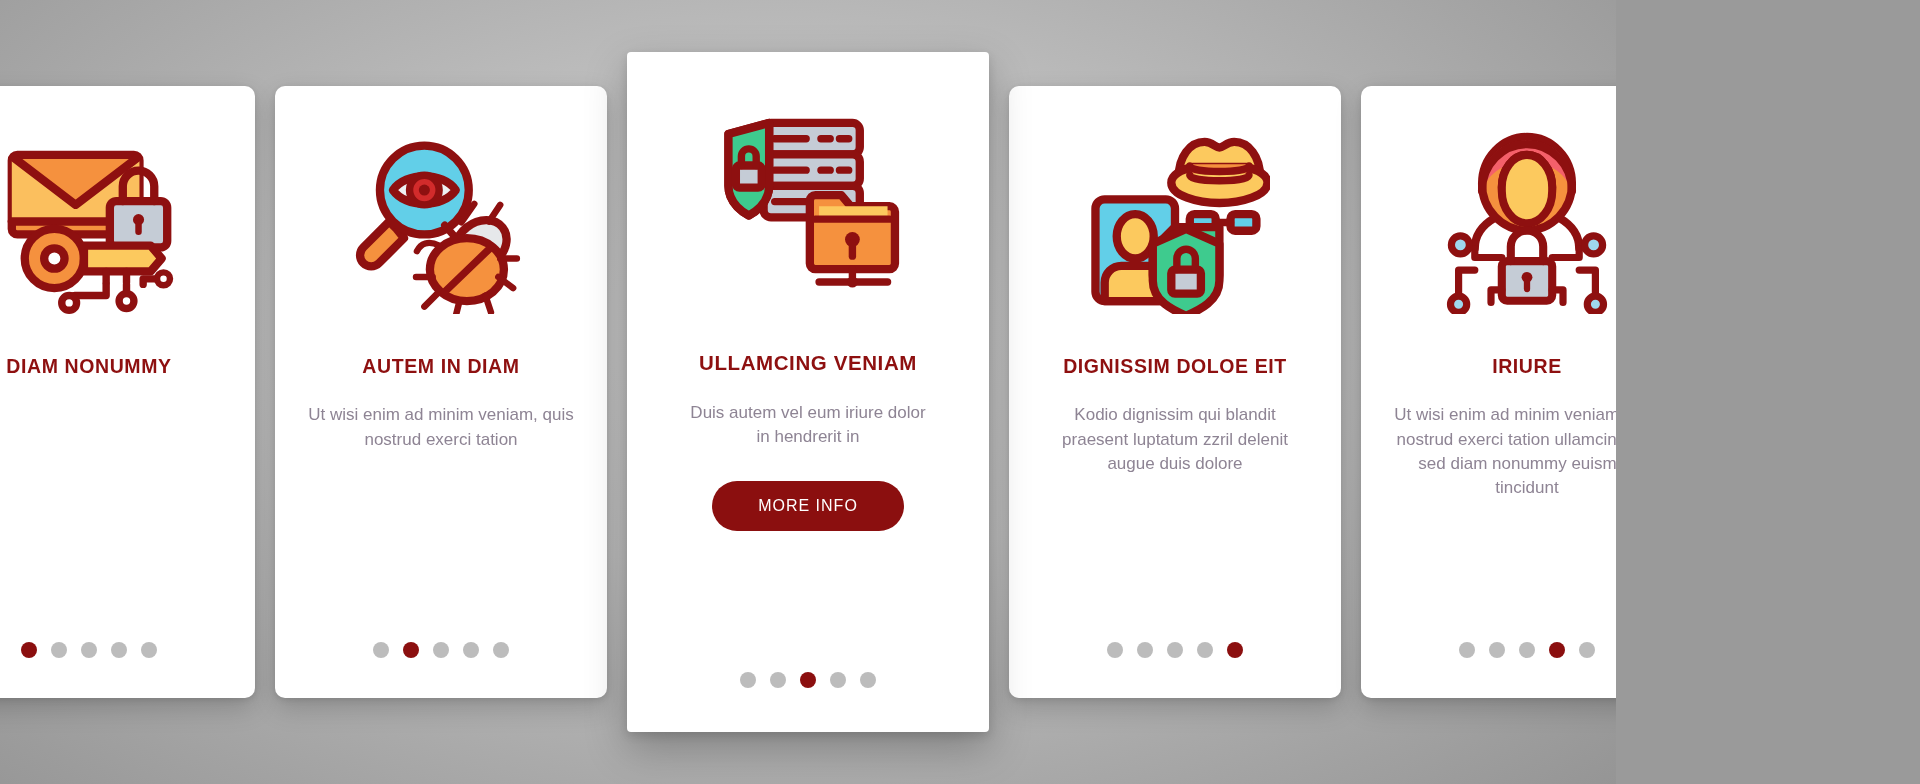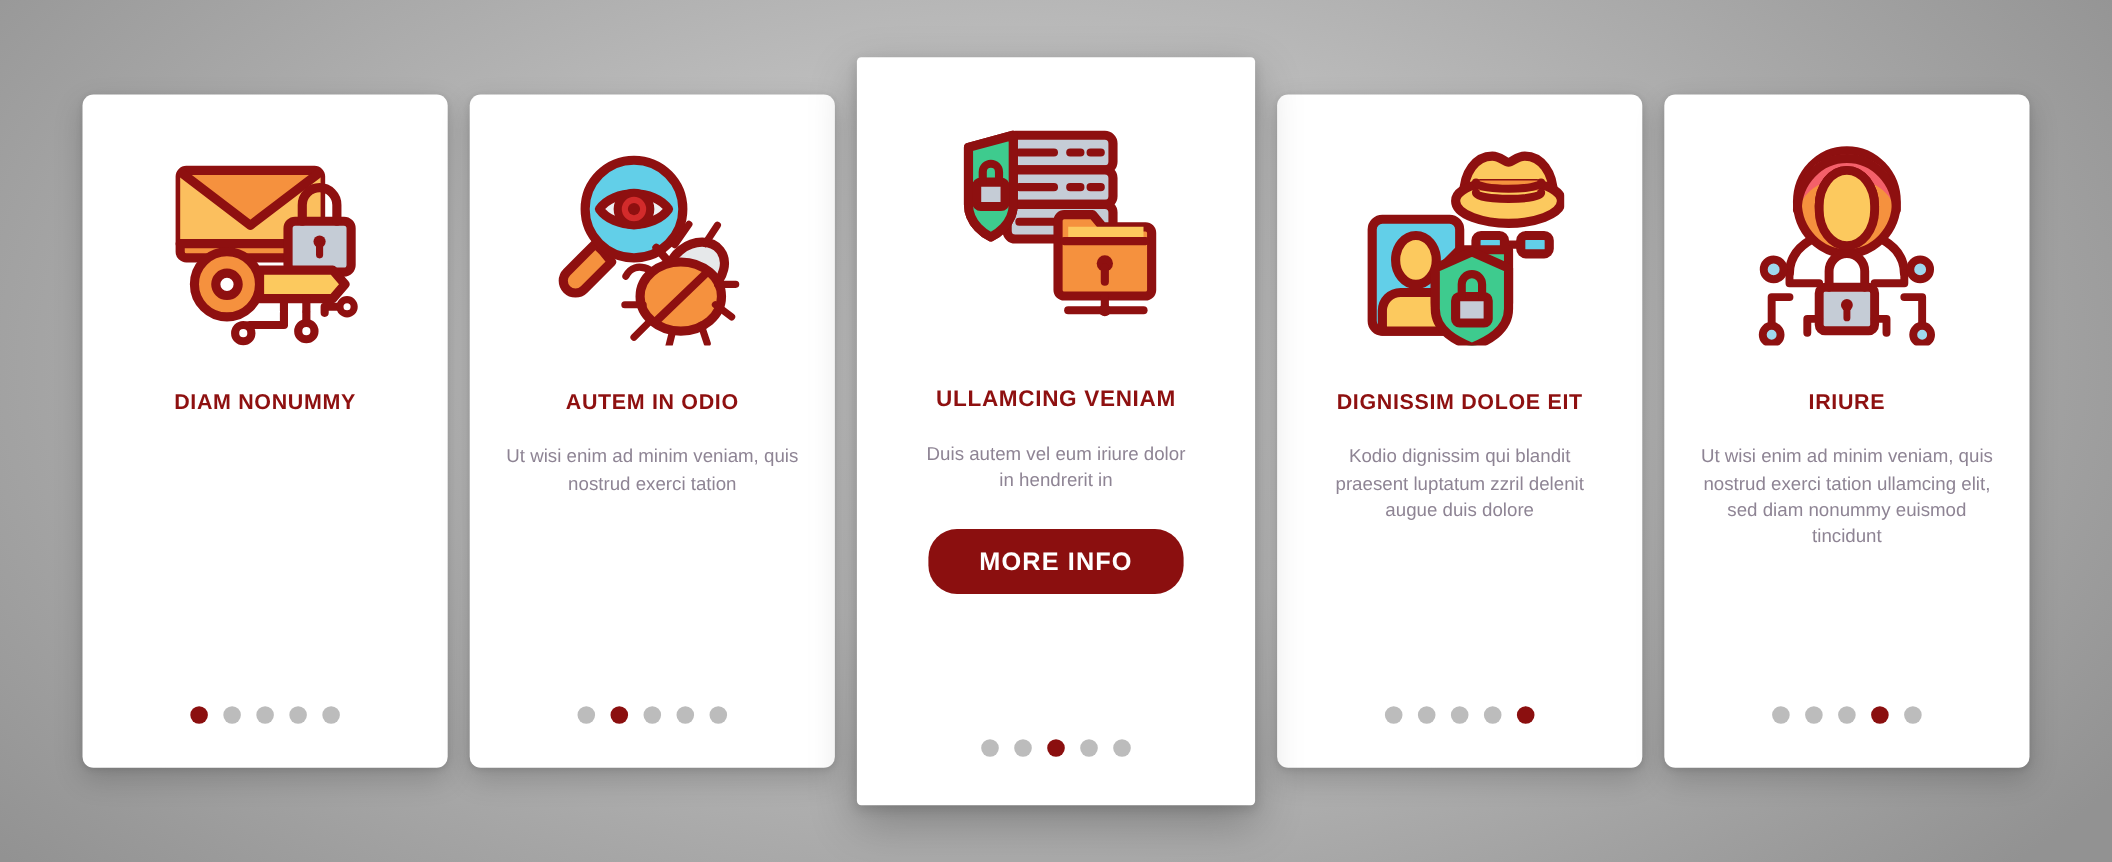--- a/index.html
+++ b/index.html
@@ -8,21 +8,21 @@
   }
   body {
     width: 1920px;
     height: 784px;
     overflow: hidden;
     font-family: "Liberation Sans", sans-serif;
     background: #9a9a9a;
   }
   #stage {
     position: relative;
-    width: 1920px;
+    width: 1616px;
     height: 784px;
     background:
       radial-gradient(ellipse 1200px 700px at 48% 42%, #c9c9c9 0%, #bfbfbf 35%, #a8a8a8 68%, #929292 100%);
     overflow: hidden;
   }
   .cards-row {
     position: absolute;
     inset: 0;
     display: flex;
     align-items: center;
@@ -80,22 +80,22 @@
     max-width: 270px;
   }
   .card.featured .card-desc { max-width: 250px; }
 
   .more-info-btn {
     margin-top: 32px;
     background: #8b0f0f;
     color: #ffffff;
     border: none;
     border-radius: 26px;
-    font-size: 23px;
-    font-weight: bold;
+    font-size: 16px;
+    font-weight: normal;
     letter-spacing: 1px;
     padding: 16px 46px;
     cursor: pointer;
     font-family: "Liberation Sans", sans-serif;
   }
 
   .dots {
     position: absolute;
     bottom: 40px;
     left: 0;
@@ -166,21 +166,21 @@
           <path d="M122 101 l14 -20 M152 100 l12 -18" stroke-width="7"></path>
           <ellipse cx="128" cy="152" rx="40" ry="34" fill="#f5913e"></ellipse>
           <path d="M104 176 L155 127" stroke-width="8"></path>
           <path d="M92 160 L96 160" stroke="none"></path>
           <path d="M98 126 c-12 -6 -20 -2 -24 6" stroke-width="7"></path>
           <path d="M91 160 h-18 M96 178 l-14 14" stroke-width="7"></path>
           <path d="M164 140 h18 M162 160 l16 12 M148 180 l6 18" stroke-width="7"></path>
           <path d="M120 186 l-4 16" stroke-width="7"></path>
         </svg>
       </div>
-      <h3 class="card-title">AUTEM IN ODIO</h3>
+      <h3 class="card-title">AUTEM IN DIAM</h3>
       <p class="card-desc">Ut wisi enim ad minim veniam, quis nostrud exerci tation</p>
       <div class="dots">
         <span class="dot"></span>
         <span class="dot active"></span>
         <span class="dot"></span>
         <span class="dot"></span>
         <span class="dot"></span>
       </div>
     </div>
 

